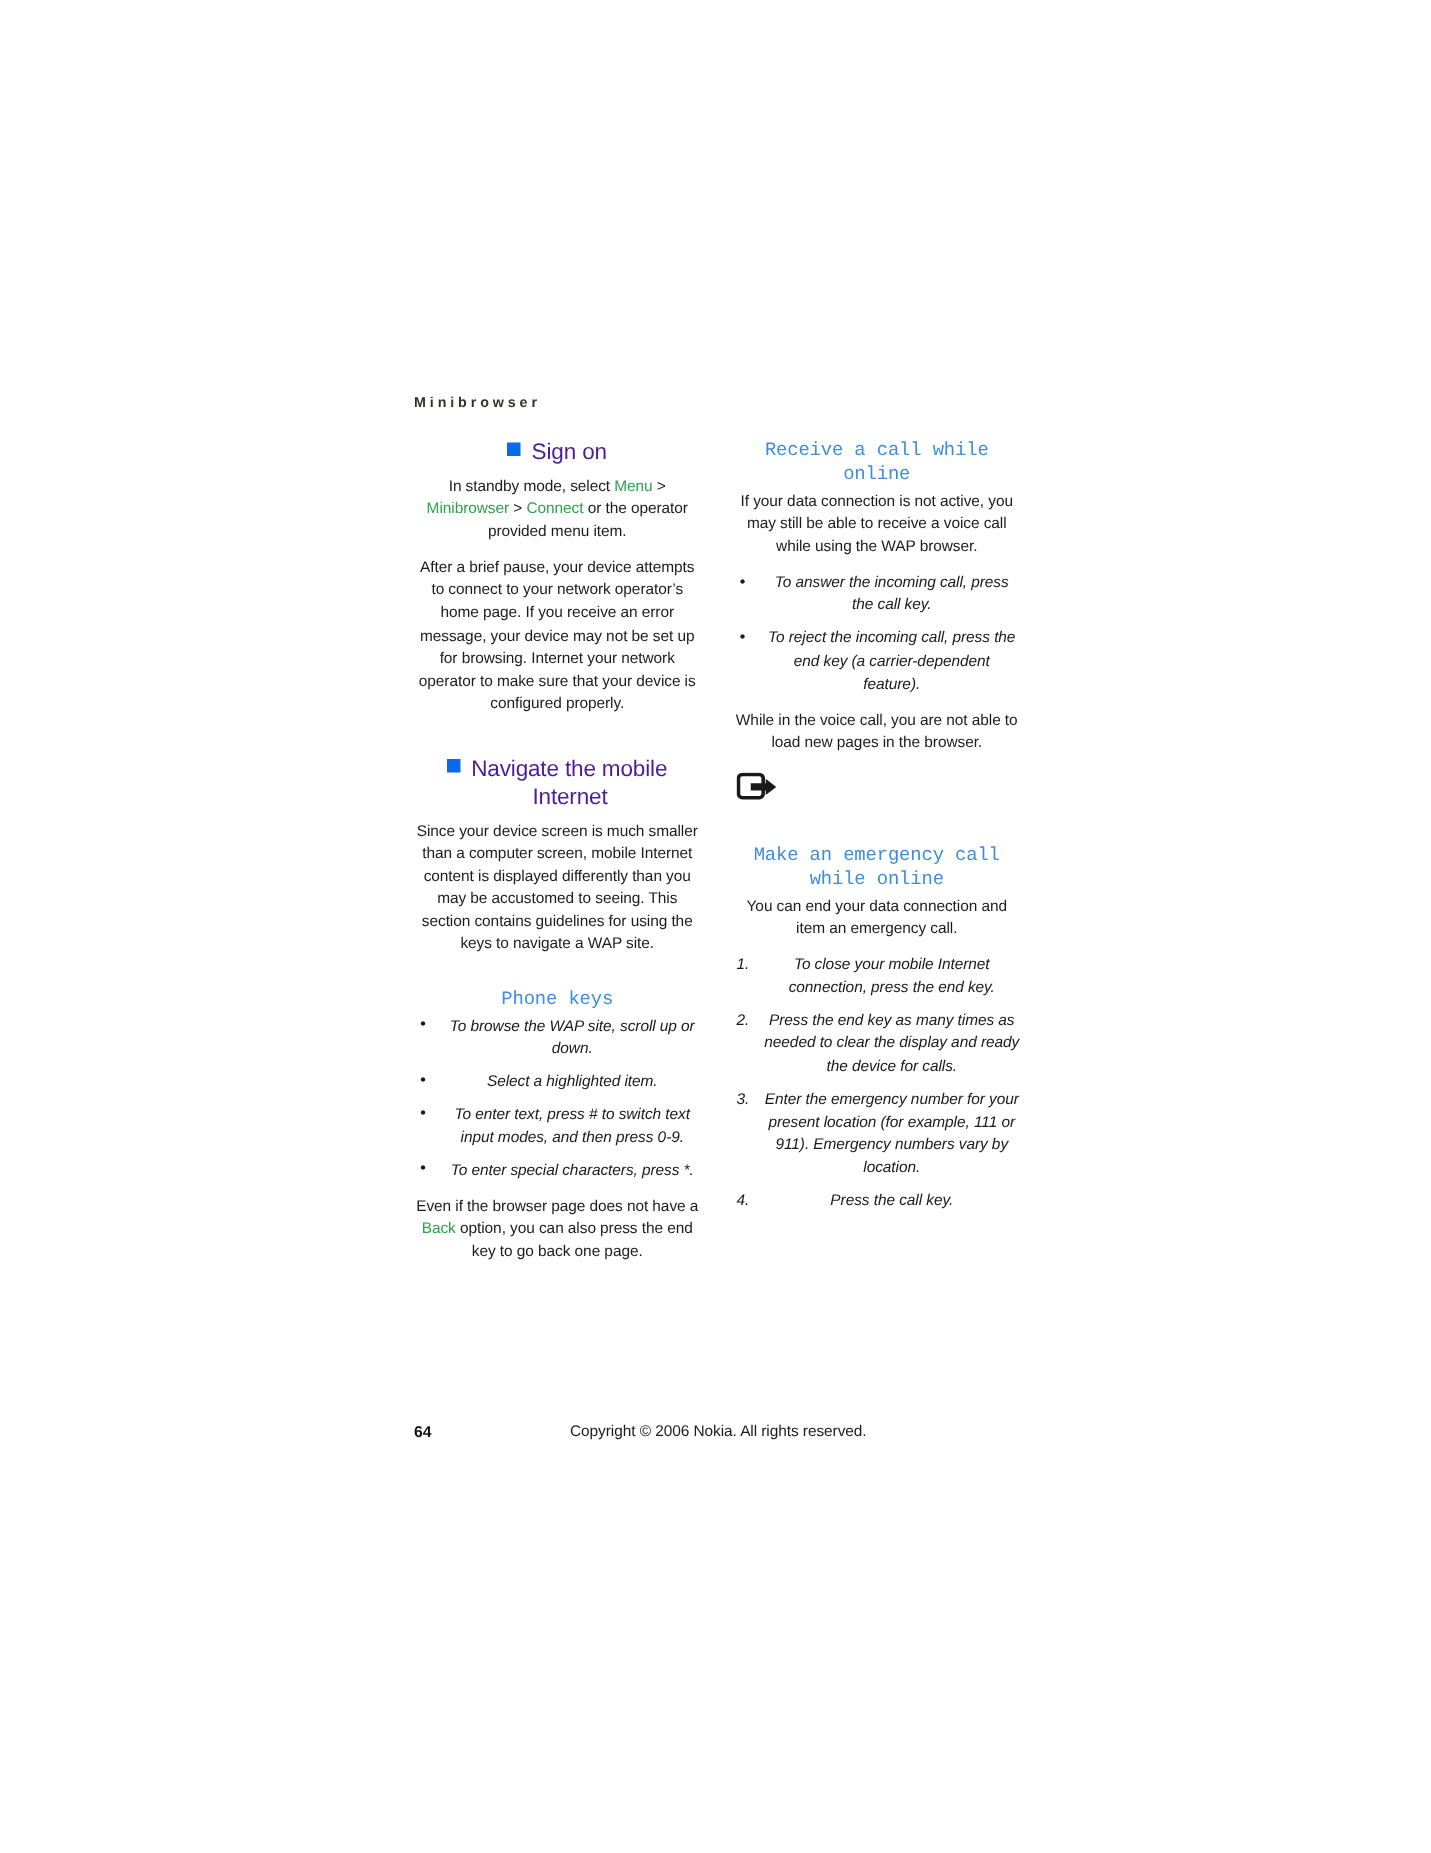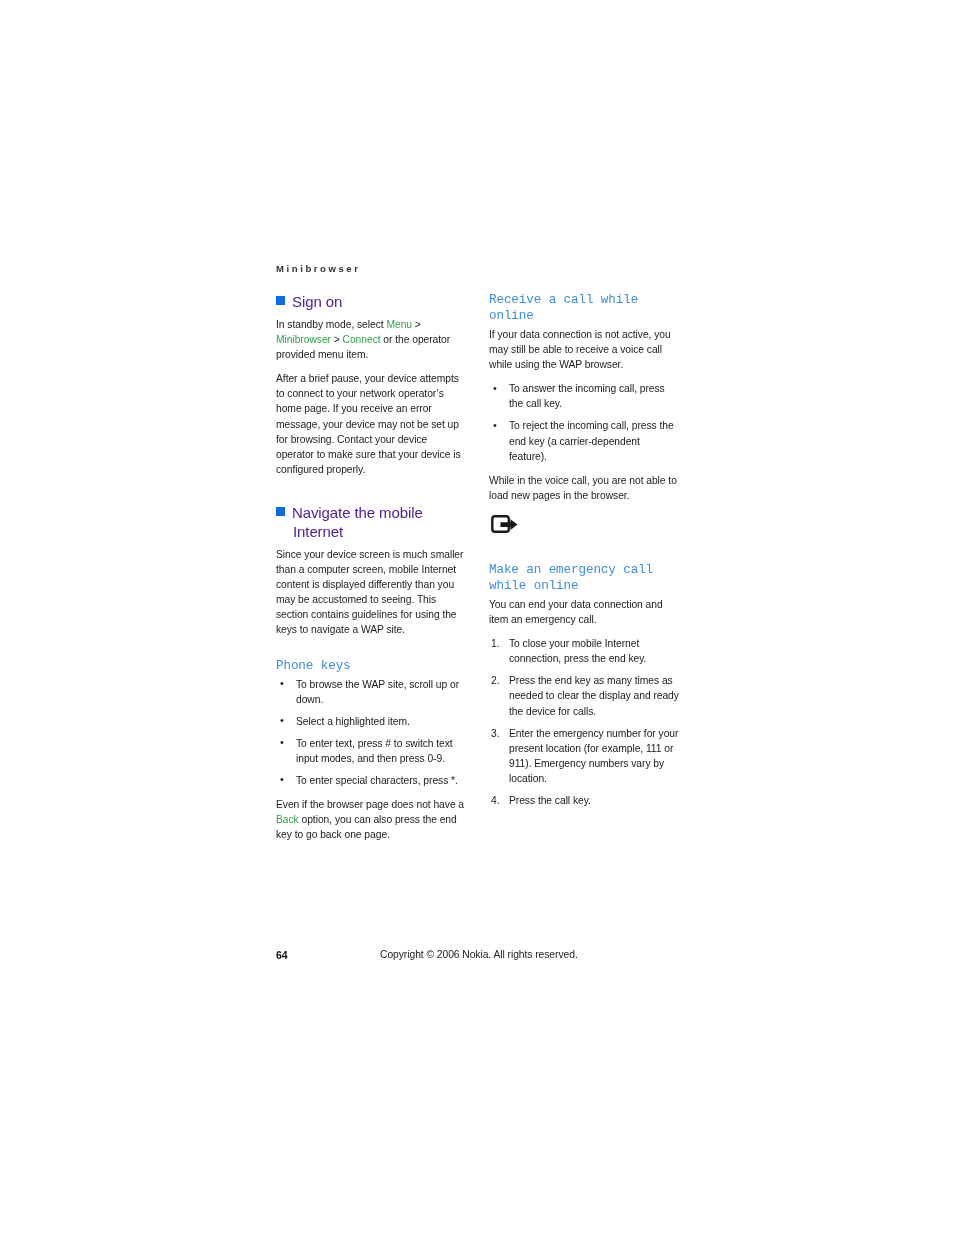--- a/index.html
+++ b/index.html
@@ -15,20 +15,21 @@
     position: relative;
     overflow: hidden;
   }
 
   .page {
     position: absolute;
     left: 0;
     top: 0;
     width: 773px;
     height: 1235px;
+    text-align: center;
   }
 
   
   .running-header {
     position: absolute;
     left: 276px;
     top: 263px;
     font-size: 9.5px;
     letter-spacing: 2.6px;
     color: #33302e;
@@ -92,20 +93,21 @@
 
   .em-green {
     color: #2ba447;
   }
 
   
   ul.bullets, ol.numbered {
     list-style: none;
     margin: 0 0 9px 0;
     padding: 0;
+    font-style: italic;
   }
   ul.bullets li {
     font-size: 10.3px;
     line-height: 15.1px;
     position: relative;
     padding-left: 20px;
     margin-bottom: 7px;
     letter-spacing: -0.05px;
   }
   ul.bullets li:last-child { margin-bottom: 0; }
@@ -197,21 +199,21 @@
   <div class="columns">
 
     <div class="col col-left">
 
       <h1 class="section-title">
         <span class="sq"></span><span class="ttl">Sign on</span>
       </h1>
 
       <p class="body"><span>In standby mode, select </span><span class="em-green">Menu</span><span> &gt; </span><span class="em-green">Minibrowser</span><span> &gt; </span><span class="em-green">Connect</span><span> or the operator provided menu item.</span></p>
 
-      <p class="body">After a brief pause, your device attempts to connect to your network operator’s home page. If you receive an error message, your device may not be set up for browsing. Contact your device operator to make sure that your device is configured properly.</p>
+      <p class="body">After a brief pause, your device attempts to connect to your network operator’s home page. If you receive an error message, your device may not be set up for browsing. Internet your network operator to make sure that your device is configured properly.</p>
 
       <div class="gap-lg"></div>
 
       <h1 class="section-title">
         <span class="sq"></span><span class="ttl">Navigate the mobile Internet</span>
       </h1>
 
       <p class="body">Since your device screen is much smaller than a computer screen, mobile Internet content is displayed differently than you may be accustomed to seeing. This section contains guidelines for using the keys to navigate a WAP site.</p>
 
       <div class="gap-md"></div>

